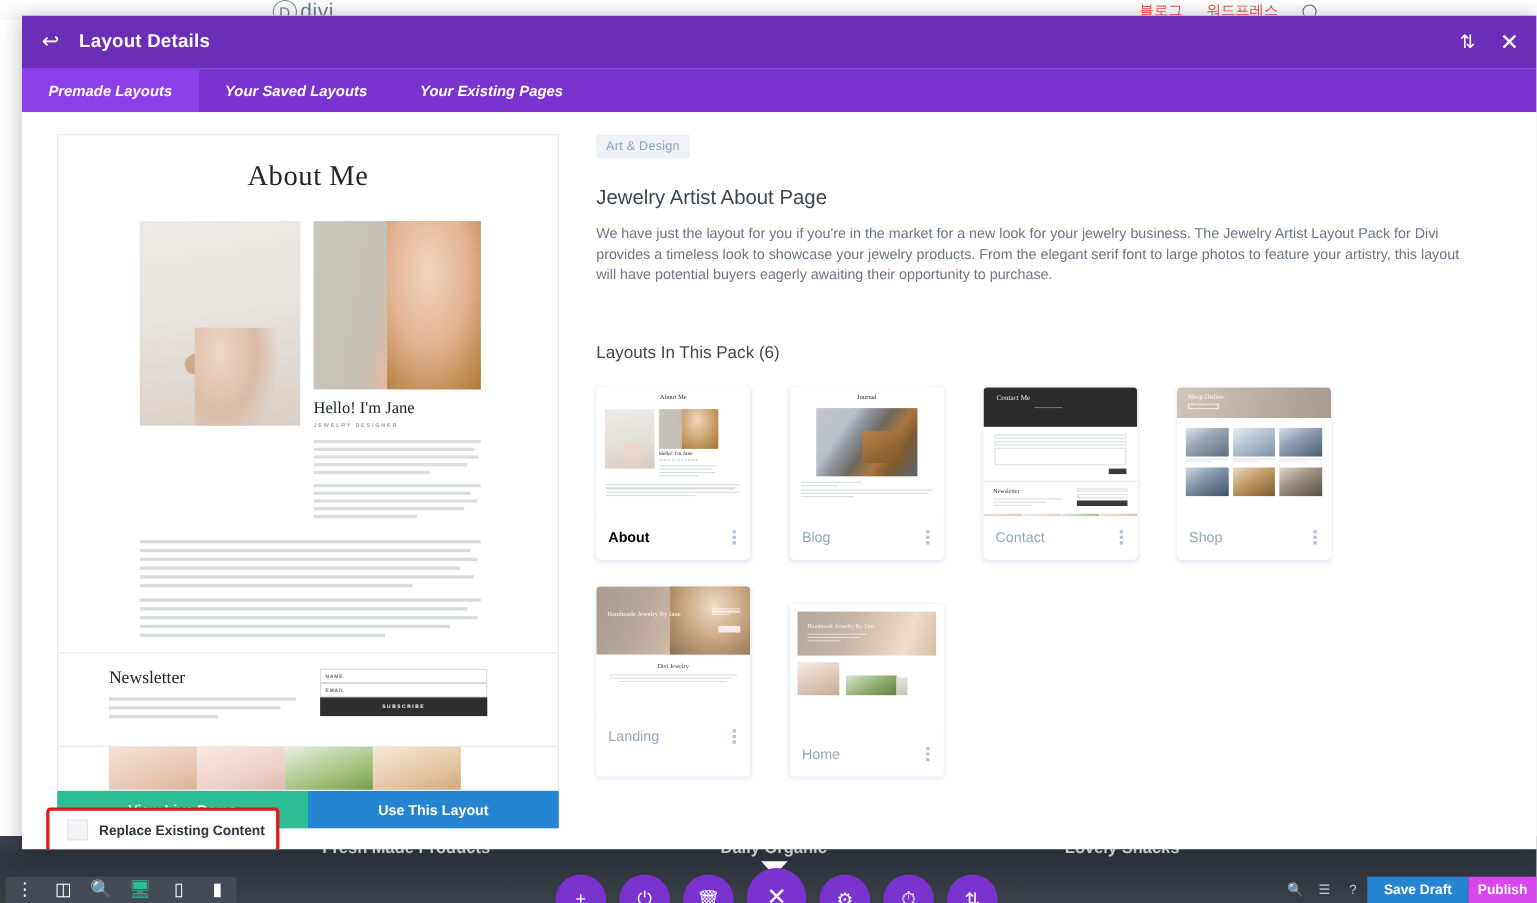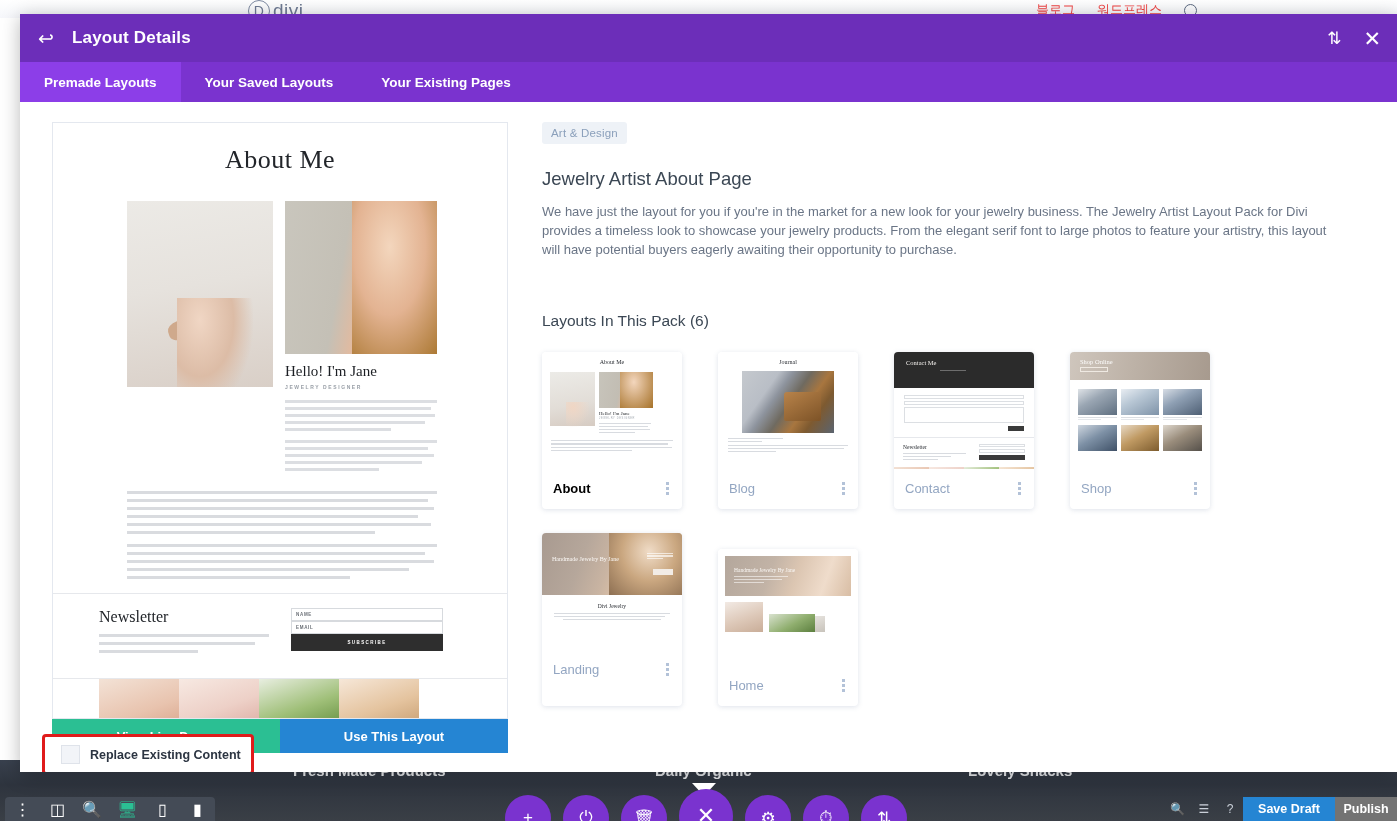--- a/index.html
+++ b/index.html
@@ -69,21 +69,21 @@
   .mh-title {
     margin-left: 18px; color: #ffffff; font-size: 17px; font-weight: bold;
     letter-spacing: .2px;
   }
   .mh-right { position: absolute; right: 16px; top: 0; height: 48px;
     display: flex; align-items: center; gap: 22px; }
   .mh-ico { color: #ffffff; font-size: 17px; cursor: pointer; line-height: 1; }
   .mh-ico.close { font-size: 21px; font-weight: 300; }
 
   .tabs {
-    height: 40px; background: #7a33cf; display: flex; align-items: stretch;
+    height: 40px; background: #7a33cf; display: flex; align-items: stretch; font-style: italic;
   }
   .tab {
     display: flex; align-items: center; padding: 0 24px;
     color: #ffffff; font-size: 13.5px; font-weight: bold; cursor: pointer;
     white-space: nowrap;
   }
   .tab.active { background: #8c3ee8; }
 
   .modal-body {
     position: relative; height: 670px; background: #ffffff;
@@ -349,21 +349,21 @@
   .dv-sm {
     width: 26px; height: 24px; display: flex; align-items: center;
     justify-content: center; color: #c9cfd8; font-size: 12px; cursor: pointer;
   }
   .dv-save {
     width: 92px; height: 24px; background: #2585d3; color: #ffffff;
     font-size: 12.5px; font-weight: bold;
     display: flex; align-items: center; justify-content: center; cursor: pointer;
   }
   .dv-publish {
-    width: 62px; height: 24px; background: #737373; color: #ffffff;
+    width: 62px; height: 24px; background: #d946ef; color: #ffffff;
     font-size: 12.5px; font-weight: bold;
     display: flex; align-items: center; justify-content: center; cursor: pointer;
   }
 </style>
 </head>
 <body>
 
 <div id="root">
 
   <div class="bg-page">

